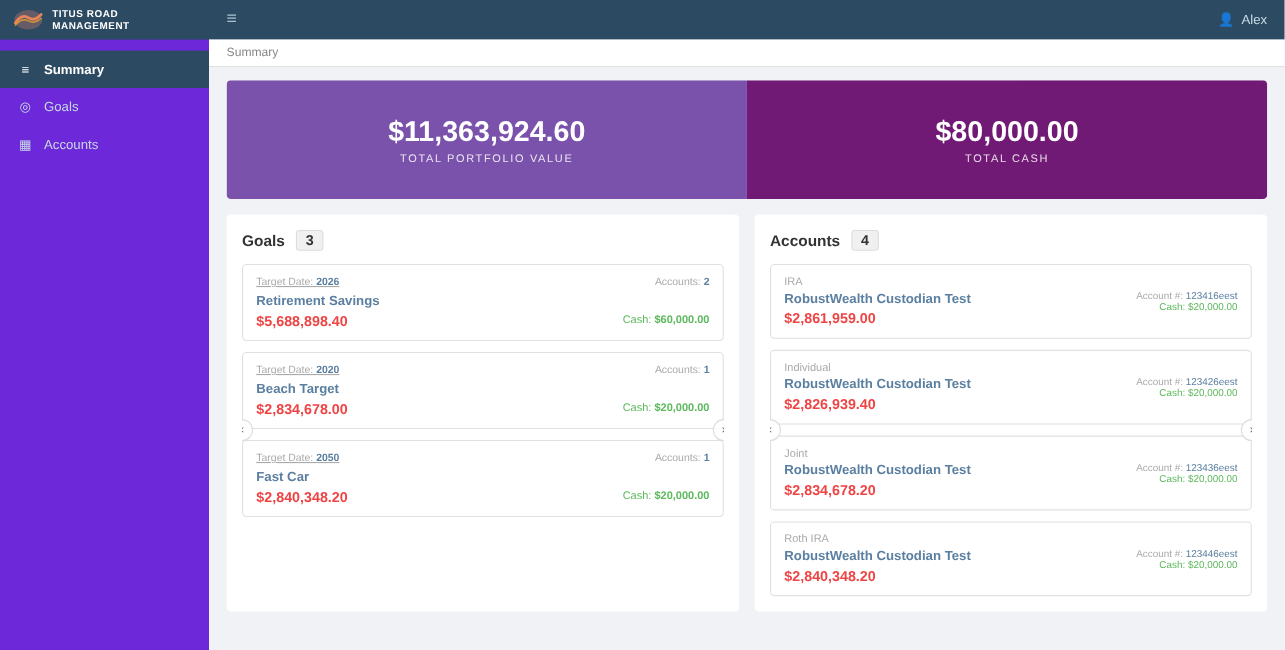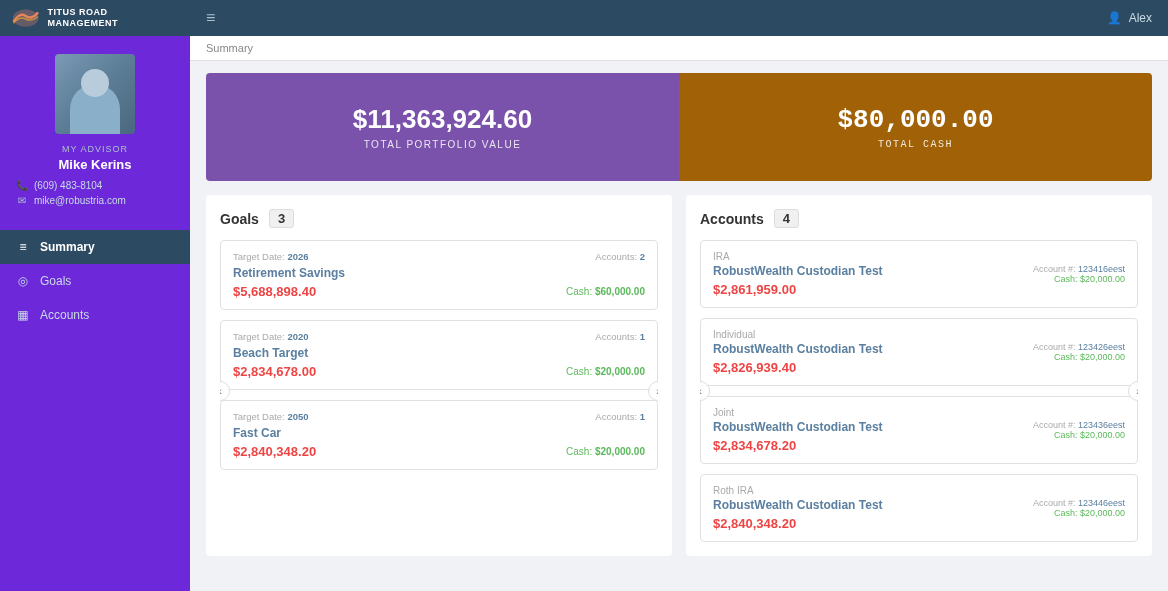--- a/index.html
+++ b/index.html
@@ -194,22 +194,21 @@
       display: flex;
       flex-direction: column;
       align-items: center;
       justify-content: center;
       padding: 16px;
     }
     .hero-card.purple {
       background: #7b52ab;
     }
     .hero-card.green {
-      background: #a16207;
-      font-family: Liberation Mono, monospace;
+      background: #701a75;
     }
     .hero-amount {
       font-size: 26px;
       font-weight: 700;
       color: #fff;
       margin-bottom: 4px;
     }
     .hero-label {
       font-size: 10px;
       color: rgba(255,255,255,0.85);
@@ -272,20 +271,21 @@
       position: relative;
     }
     .item-card-header {
       display: flex;
       justify-content: space-between;
       margin-bottom: 4px;
     }
     .item-meta-left {
       font-size: 9.5px;
       color: #aaa;
+      text-decoration: underline;
     }
     .item-meta-right {
       font-size: 9.5px;
       color: #aaa;
     }
     .item-meta-left span, .item-meta-right span {
       color: #5a7fa0;
       font-weight: 600;
     }
     .item-name {
@@ -367,37 +367,20 @@
 <div class="sidebar">
   <div class="sidebar-logo">
     <svg class="logo-icon" viewBox="0 0 28 20" fill="none" xmlns="http://www.w3.org/2000/svg">
       <ellipse cx="14" cy="10" rx="13" ry="9" fill="#e87" opacity="0.3"></ellipse>
       <path d="M2 13 Q8 4 14 8 Q20 12 26 5" stroke="#e9855a" stroke-width="2.5" fill="none" stroke-linecap="round"></path>
       <path d="M2 15 Q8 8 14 11 Q20 14 26 9" stroke="#f5a623" stroke-width="1.5" fill="none" stroke-linecap="round" opacity="0.7"></path>
     </svg>
     <span class="logo-text">TITUS ROAD MANAGEMENT</span>
   </div>
 
-  <div class="sidebar-avatar-section">
-    <div class="avatar-placeholder"></div>
-    <div style="text-align:center; margin-top:10px;">
-      <div class="advisor-label">MY ADVISOR</div>
-      <div class="advisor-name">Mike Kerins</div>
-    </div>
-    <div class="contact-info">
-      <div class="contact-row">
-        <span class="contact-icon">📞</span>
-        <span class="contact-text">(609) 483-8104</span>
-      </div>
-      <div class="contact-row">
-        <span class="contact-icon">✉</span>
-        <span class="contact-text">mike@robustria.com</span>
-      </div>
-    </div>
-  </div>
 
   <nav class="sidebar-nav">
     <div class="nav-item active">
       <span class="nav-icon">≡</span>
       <span>Summary</span>
     </div>
     <div class="nav-item">
       <span class="nav-icon">◎</span>
       <span>Goals</span>
     </div>

